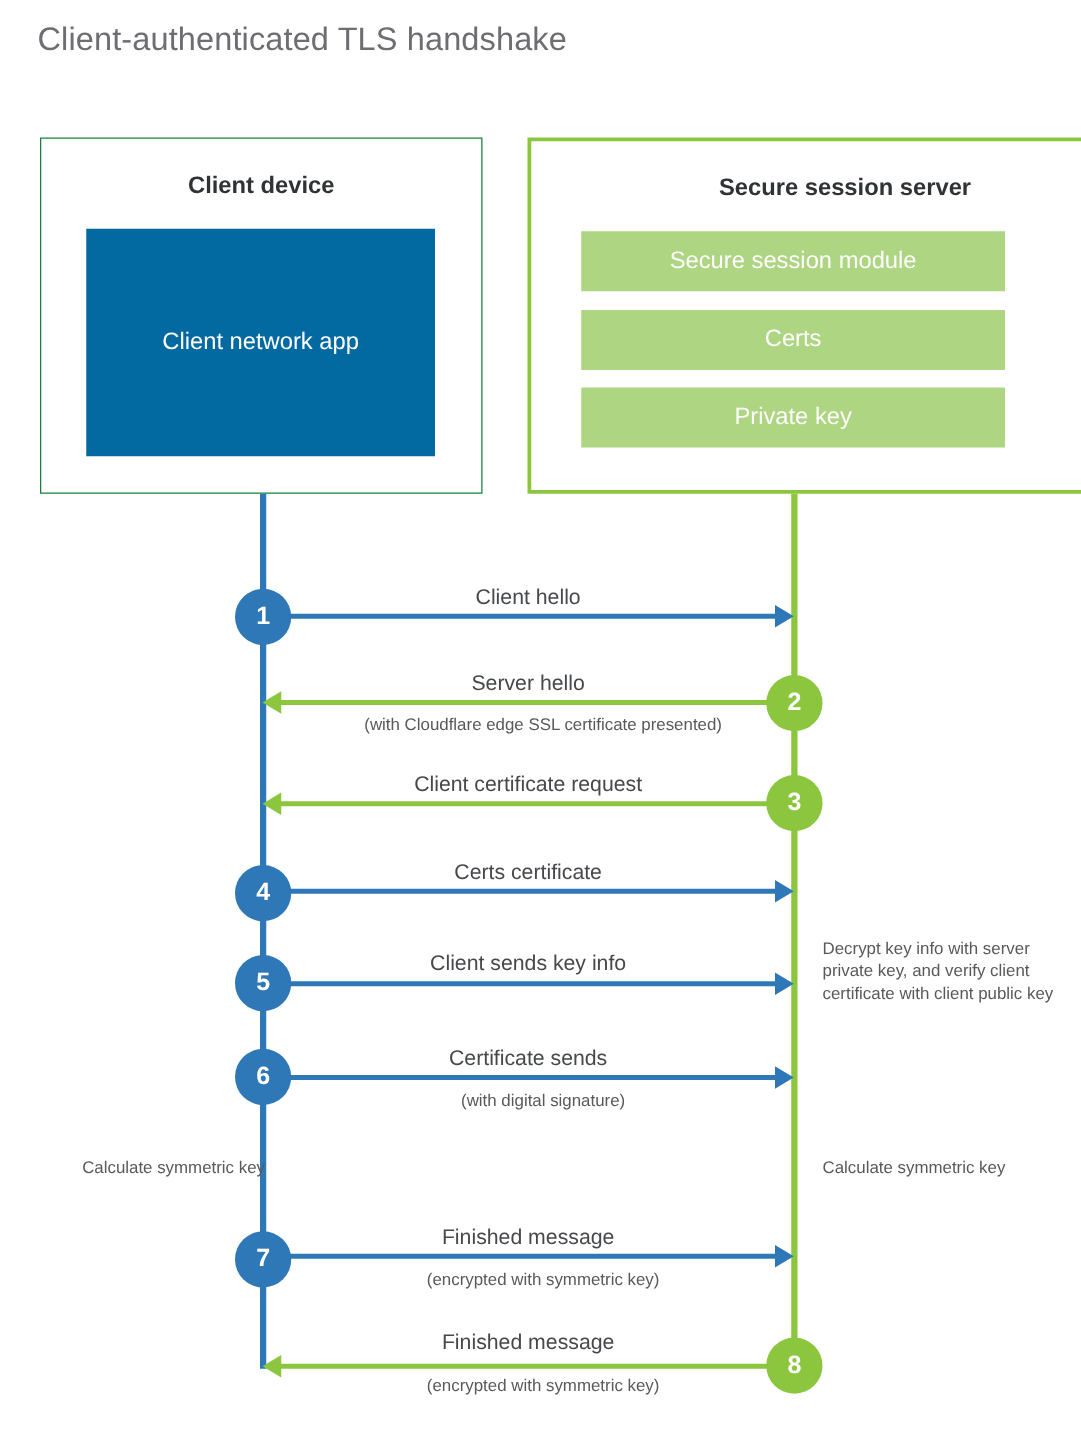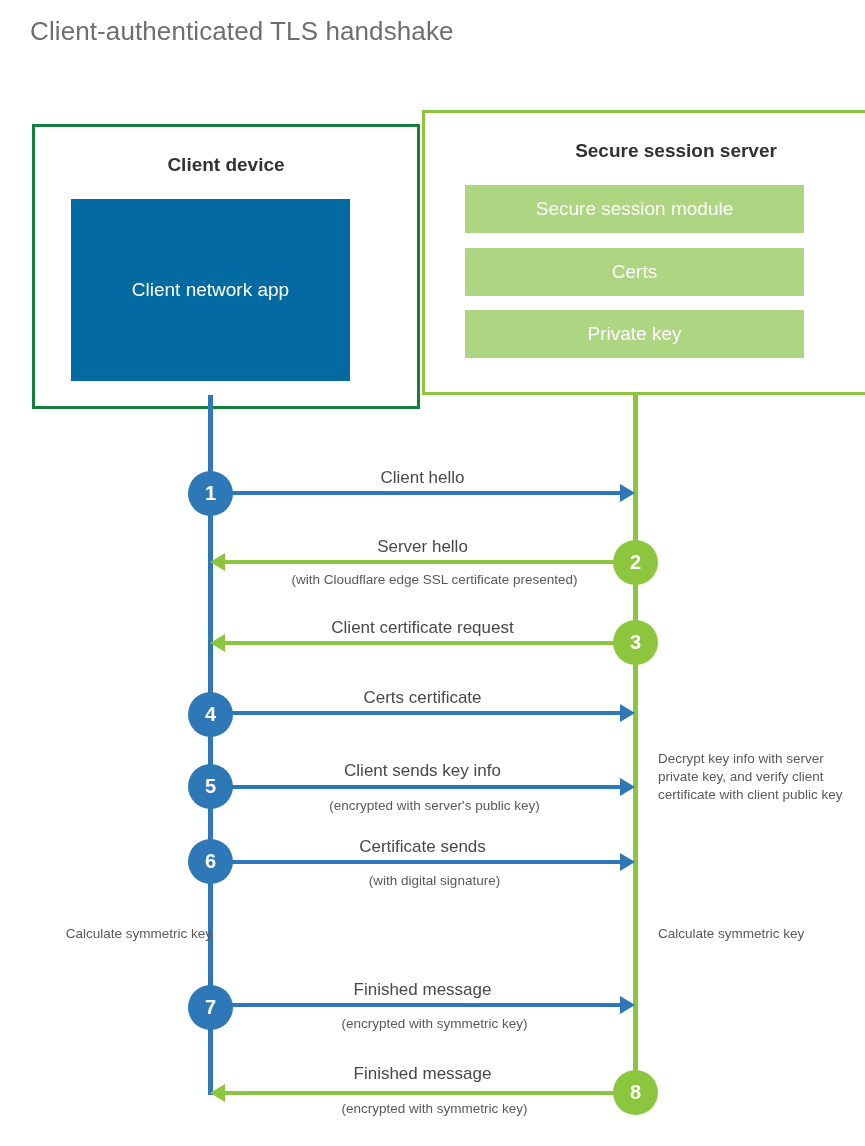--- a/index.html
+++ b/index.html
@@ -33,24 +33,24 @@
   }
 
   
   .actor-box {
     position: absolute;
     box-sizing: border-box;
     background: #ffffff;
   }
   .actor-box.client {
     left: 32px;
-    top: 124px;
-    width: 388px;
+    top: 110px;
+    width: 354px;
     height: 285px;
-    border: 3px solid #15803d;
+    border: 1px solid #15803d;
   }
   .actor-box.server {
     left: 422px;
     top: 110px;
     width: 508px;
     height: 285px;
     border: 3px solid #8cc63e;
   }
   .actor-title {
     position: absolute;
@@ -232,21 +232,20 @@
   <div class="step-badge green" style="top:620px">3</div>
 
   <div class="msg-label" style="top:688px">Certs certificate</div>
   <div class="arrow-line to-right blue" style="top:711px"></div>
   <div class="arrow-head right" style="top:704px"></div>
   <div class="step-badge blue" style="top:692px">4</div>
 
   <div class="msg-label" style="top:761px">Client sends key info</div>
   <div class="arrow-line to-right blue" style="top:785px"></div>
   <div class="arrow-head right" style="top:778px"></div>
-  <div class="msg-sub" style="top:798px">(encrypted with server's public key)</div>
   <div class="step-badge blue" style="top:764px">5</div>
 
   <div class="side-note right-note" style="top:750px">Decrypt key info with server private key, and verify client certificate with client public key</div>
 
   <div class="msg-label" style="top:837px">Certificate sends</div>
   <div class="arrow-line to-right blue" style="top:860px"></div>
   <div class="arrow-head right" style="top:853px"></div>
   <div class="msg-sub" style="top:873px">(with digital signature)</div>
   <div class="step-badge blue" style="top:839px">6</div>
 

